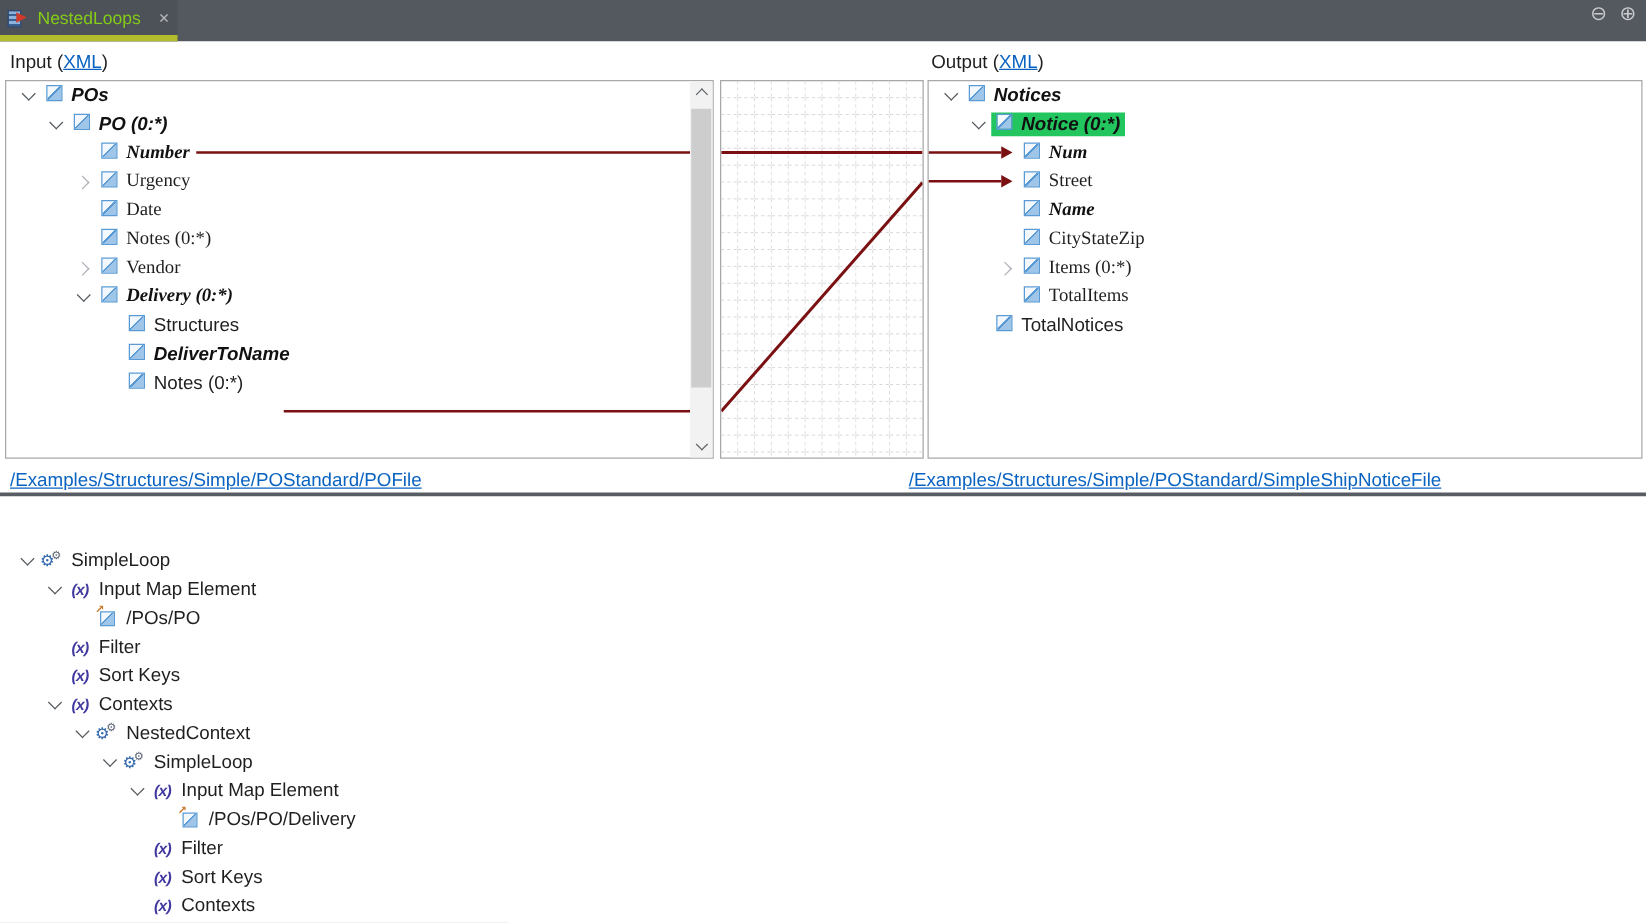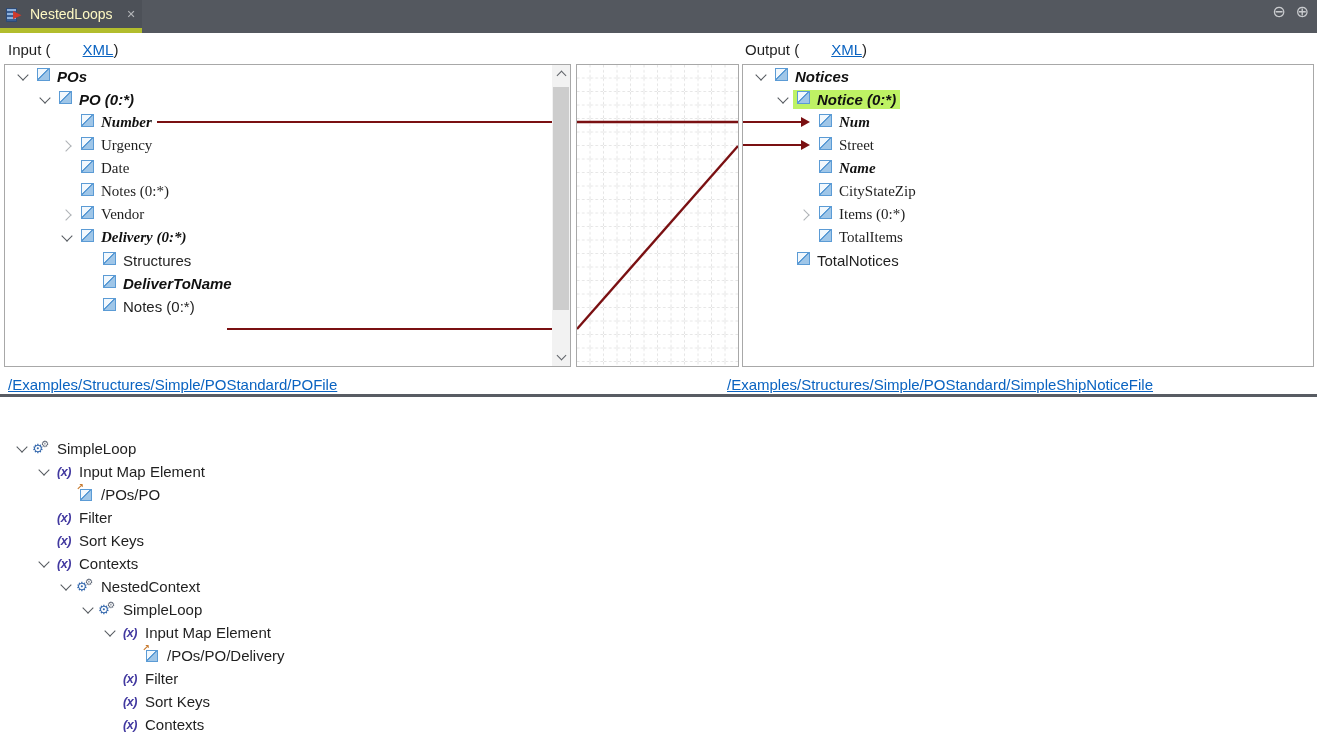--- a/index.html
+++ b/index.html
@@ -4,49 +4,49 @@
 <style>
   html,body{margin:0;padding:0;background:#e9e9e9;}
   .stage{position:relative;width:1317px;height:738px;background:#ffffff;overflow:hidden;
          font-family:"Liberation Sans","DejaVu Sans",sans-serif;color:#1f1f1f;}
 
   
   .titlebar{position:absolute;left:0;top:0;width:1317px;height:33px;background:#54585f;}
   .doc-tab{position:absolute;left:0;top:0;height:33px;width:142px;background:#4d5158;}
   .doc-tab .tabinner{display:flex;align-items:center;height:28px;padding-left:6px;}
   .doc-tab .accent{position:absolute;left:0;bottom:0;width:142px;height:5px;background:#b2bd2d;}
-  .tab-title{color:#fef9c3;font-size:14px;margin-left:6px;}
+  .tab-title{color:#84cc16;font-size:14px;margin-left:6px;}
   .tab-close{color:#b4b6b9;font-size:11px;margin-left:14px;cursor:pointer;}
   .fileicon{position:relative;width:18px;height:14px;display:inline-block;}
   .fileicon .doc{position:absolute;left:0;top:1px;width:9px;height:12px;
       background:repeating-linear-gradient(180deg,#8fb2dd 0 2px,#3a5f93 2px 4px);border:1px solid #2e4a74;}
   .fileicon .arr{position:absolute;left:7px;top:0;color:#d03a2b;font-size:11px;line-height:14px;}
   .win-icons{position:absolute;right:8px;top:0;height:33px;display:flex;align-items:flex-start;gap:10px;padding-top:3px;}
   .win-icons span{color:#c9cbce;font-size:16px;line-height:18px;cursor:pointer;}
 
   
   .hdr{position:absolute;top:41px;font-size:15px;}
-  .hdr a{color:#0a63c1;text-decoration:underline;cursor:pointer;margin-left:32px;}
+  .hdr a{color:#0a63c1;text-decoration:underline;cursor:pointer;}
   .hdr-in{left:8px;} .hdr-out{left:745px;}
 
   
   .panel{position:absolute;top:64px;height:303px;background:#fff;border:1px solid #a8a8a8;box-sizing:border-box;}
   .lpanel{left:4px;width:567px;}
   .gpanel{left:576px;width:163px;}
   .rpanel{left:742px;width:572px;}
 
   
   .trow{height:23px;display:flex;align-items:center;font-size:15px;white-space:nowrap;}
   .chev{width:20px;display:inline-flex;align-items:center;justify-content:center;flex:0 0 20px;}
   .chev.exp::before{content:"";width:7px;height:7px;border-right:1.6px solid #555a5f;border-bottom:1.6px solid #555a5f;
       transform:rotate(45deg);margin-top:-4px;}
   .chev.col::before{content:"";width:7px;height:7px;border-right:1.6px solid #aeb2b6;border-bottom:1.6px solid #aeb2b6;
       transform:rotate(-45deg);margin-left:-3px;}
   .hl{display:inline-flex;align-items:flex-start;padding:1px 4px 1px 1px;}
-  .sel .hl{background:#bef264;}
+  .sel .hl{background:#22c55e;}
   .islot{width:18px;display:inline-flex;justify-content:center;flex:0 0 18px;}
   .nico{width:13px;height:13px;box-sizing:border-box;border:1px solid #5b9bd5;
       background:linear-gradient(135deg,#f2f8fd 44%,#5b9bd5 44%,#5b9bd5 53%,#9fc6e8 53%);}
   .tlabel{margin-left:5px;}
   .mapped .tlabel{font-weight:700;font-style:italic;color:#111;}
   .l0{padding-left:8px;} .l1{padding-left:30px;} .l2{padding-left:52px;font-family:Liberation Serif, serif;} .l3{padding-left:74px;}
   .lt0{padding-left:12px;} .lt1{padding-left:34px;} .lt2{padding-left:56px;} .lt3{padding-left:78px;}
   .lt4{padding-left:100px;} .lt5{padding-left:122px;}
 
   

